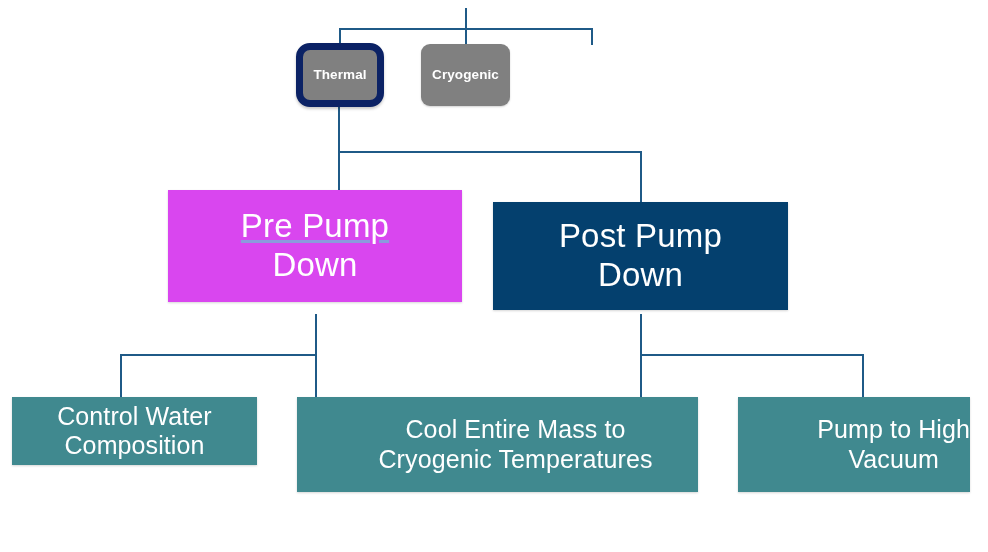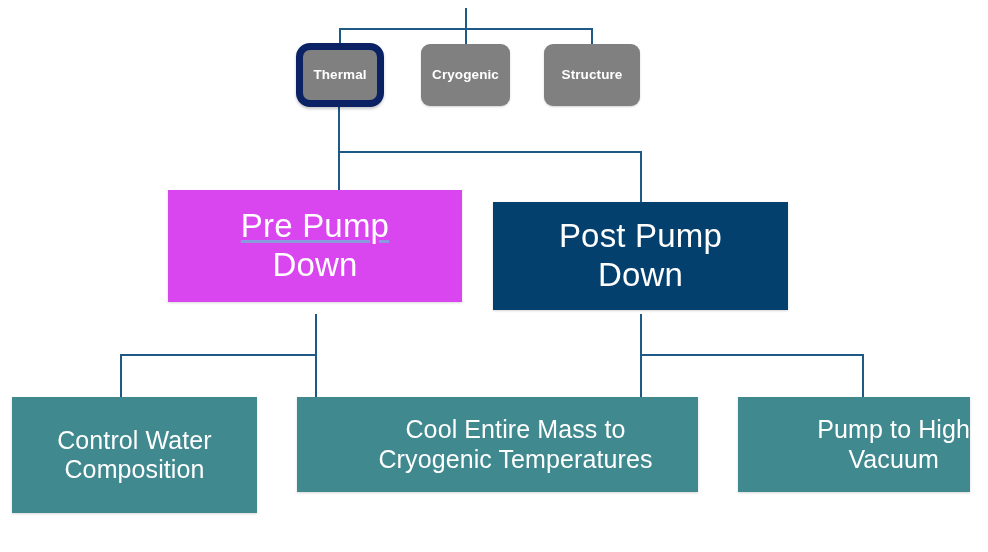--- a/index.html
+++ b/index.html
@@ -106,39 +106,36 @@
   <div class="conn conn-v" style="left: 862px; top: 354px; width: 2px; height: 44px; background: rgb(31, 90, 135);"></div>
 
   <div class="node node-sub selected" style="left: 296px; top: 43px; width: 88px; height: 64px; background: rgb(128, 128, 128); border-color: rgb(11, 34, 101); color: rgb(255, 255, 255);">
     <span class="node-label">Thermal</span>
   </div>
 
   <div class="node node-sub" style="left: 421px; top: 44px; width: 89px; height: 62px; background: rgb(128, 128, 128); color: rgb(255, 255, 255);">
     <span class="node-label">Cryogenic</span>
   </div>
 
-  <div class="node node-sub" style="left: 544px; top: 44px; width: 96px; height: 62px; background: rgb(128, 128, 128); color: rgb(255, 255, 255);">
-    <span class="node-label">Structure</span>
-  </div>
 
   <div class="node node-phase" style="left: 168px; top: 190px; width: 294px; height: 112px; background: #d946ef; color: rgb(255, 255, 255);">
     <div>
       <span class="node-label link-line" style="text-decoration-color: rgb(139, 154, 220);">Pre Pump</span>
       <span class="node-label">Down</span>
     </div>
   </div>
 
   <div class="node node-phase" style="left: 493px; top: 202px; width: 295px; height: 108px; background: rgb(4, 64, 110); color: rgb(255, 255, 255);">
     <div>
       <span class="node-label">Post Pump</span>
       <span class="node-label">Down</span>
     </div>
   </div>
 
-  <div class="node node-task" style="left: 12px; top: 397px; width: 245px; height: 116px; background: rgb(64, 137, 143); color: rgb(255, 255, 255);">
+  <div class="node node-task" style="left: 12px; top: 397px; width: 245px; height: 68px; background: rgb(64, 137, 143); color: rgb(255, 255, 255);">
     <div>
       <span class="node-label">Control Water</span>
       <span class="node-label">Composition</span>
     </div>
   </div>
 
   <div class="node node-task" style="left: 297px; top: 397px; width: 401px; height: 95px; background: rgb(64, 137, 143); color: rgb(255, 255, 255); padding-left: 36px;">
     <div>
       <span class="node-label">Cool Entire Mass to</span>
       <span class="node-label">Cryogenic Temperatures</span>

